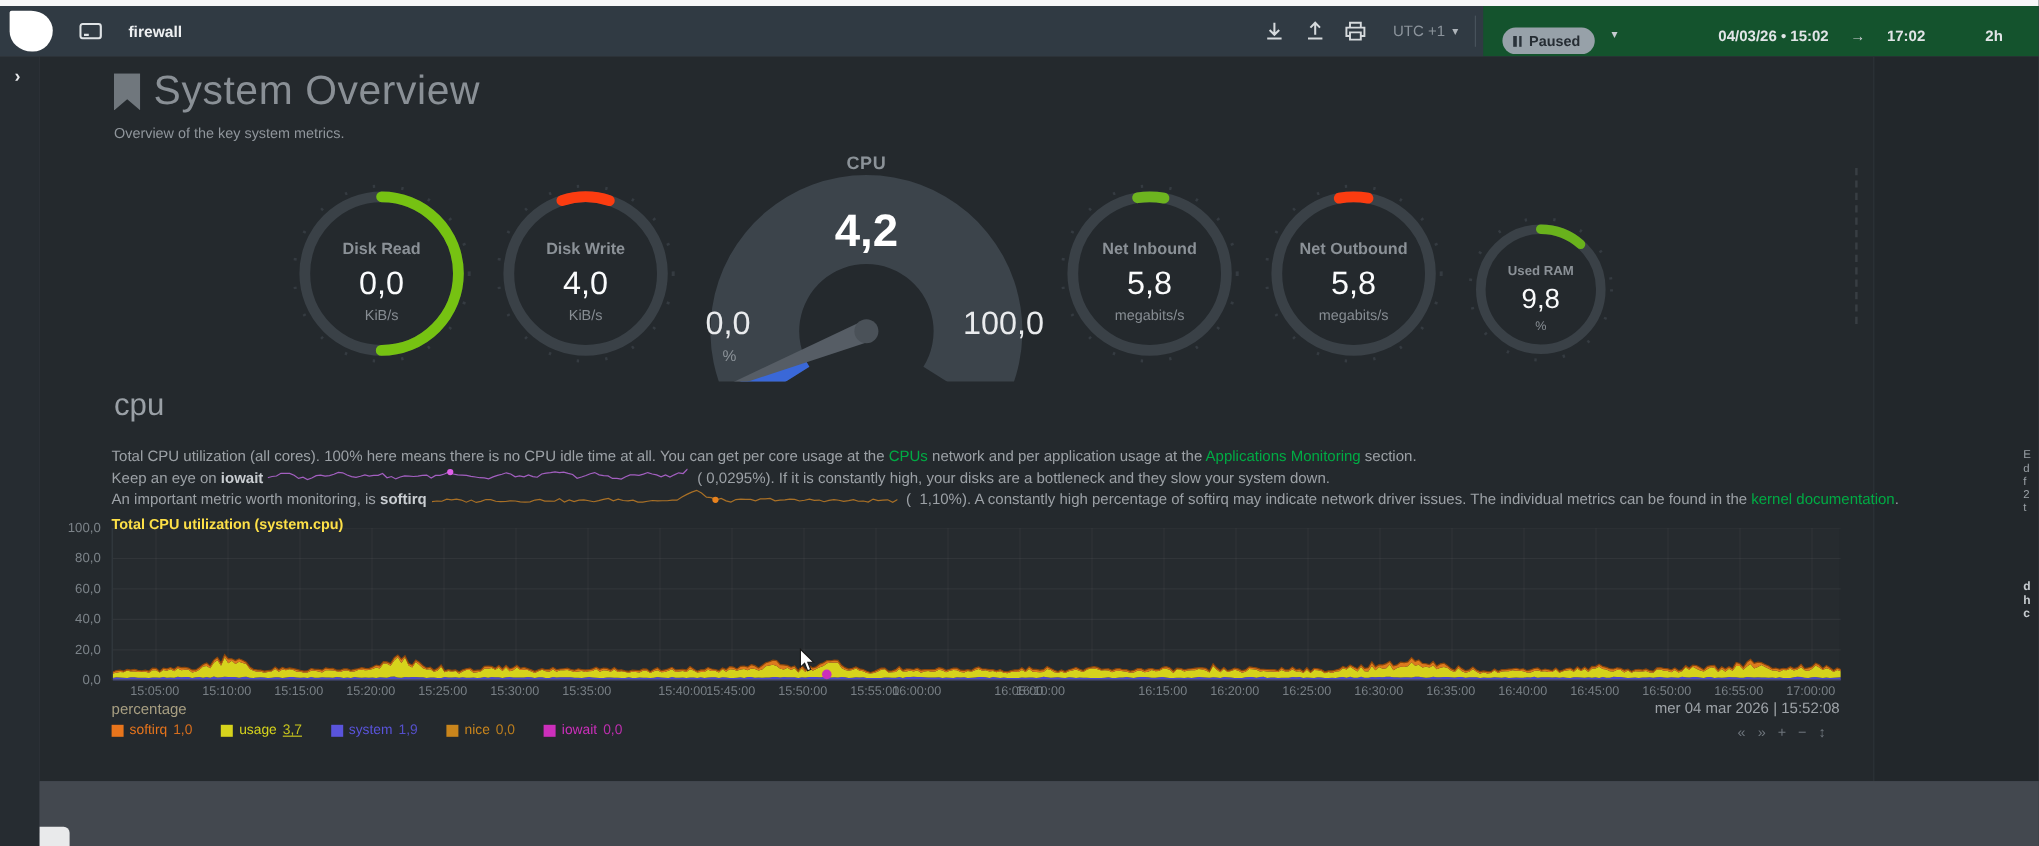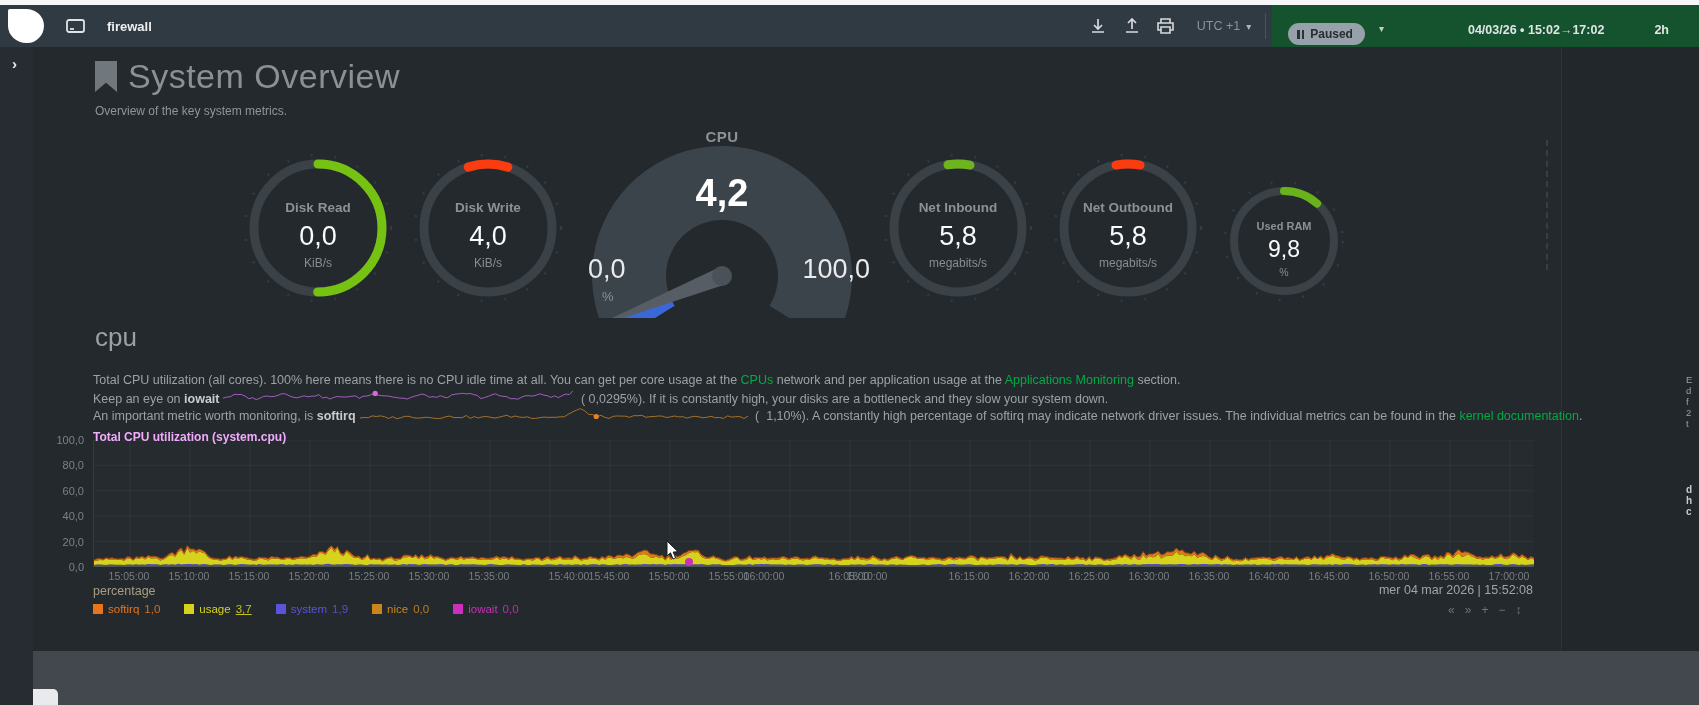--- a/index.html
+++ b/index.html
@@ -17,21 +17,21 @@
   .hbtn { width:34px; height:30px; display:flex; align-items:center; justify-content:center; cursor:pointer; }
   .tz { color:#8B939B; font-size:12.5px; margin:0 8px 0 14px; display:flex; align-items:center; gap:6px; }
   .tz .chev { font-size:10px; color:#AEB4BA; }
   .hdr-divider { width:1px; height:26px; background:#47525B; margin:0 6px; }
   .time-panel { background:#14532d; height:42px; display:flex; align-items:flex-start; padding:18px 20px 0 16px; gap:14px; }
   .pause-pill { background:#97A1A9; border-radius:12px; height:22px; display:flex; align-items:center; padding:0 12px 0 9px; gap:6px; cursor:pointer; }
   .pause-bars { display:flex; gap:2px; }
   .pause-bars i { display:block; width:2.5px; height:9px; background:#2A323A; }
   .pause-pill span { color:#252C33; font-size:12px; font-weight:bold; }
   .pill-chev { color:#C6CBD0; font-size:10px; margin-right:40px; cursor:pointer; }
-  .time-range { display:flex; align-items:center; gap:0; color:#E2E5E8; font-size:12.5px; font-weight:bold; margin-left:30px; }
+  .time-range { display:flex; align-items:center; gap:18px; color:#E2E5E8; font-size:12.5px; font-weight:bold; margin-left:30px; }
   .time-arrow { color:#C9CDD1; font-weight:normal; }
   .duration { color:#E2E5E8; font-size:12.5px; font-weight:bold; margin-left:36px; margin-right:10px; }
 
   
   .sidebar { left:0; top:47px; width:33px; height:658px; background:#262C31; }
   .sb-chev { color:#E8EAEC; font-size:15px; font-weight:bold; position:absolute; left:12px; top:8px; cursor:pointer; }
 
   
   .main { left:33px; top:47px; width:1528px; height:604px; background:#24292D; }
   .right-col { left:1561px; top:47px; width:138px; height:604px; background:#22272B; border-left:1px solid #2C3237; }
@@ -64,21 +64,21 @@
   .cpu-gauge .cunit { position:absolute; left:30px; top:163px; color:#8B9298; font-size:13px; }
 
   
   .sec-title { left:95px; top:322px; font-size:26px; color:#9AA0A6; }
   .paras { left:93px; top:372px; width:1400px; font-size:12.5px; color:#9CA1A6; }
   .paras .line { height:17px; line-height:17px; white-space:nowrap; }
   .paras b { color:#C9CDD1; }
   .glink { color:#00AB44; cursor:pointer; }
   .spark { display:inline-block; vertical-align:middle; margin:0 4px; }
 
-  .chart-title { left:93px; top:430px; font-size:12px; font-weight:bold; color:#f0abfc; }
+  .chart-title { left:93px; top:430px; font-size:12px; font-weight:bold; color:#fde047; }
   .chart-wrap { left:93px; top:440px; width:1440px; height:127px; background:rgba(255,255,255,0.012); border-left:1px solid #343B40; cursor:crosshair; }
   .y-ticks { left:46px; top:434px; width:42px; height:140px; }
   .y-ticks div { position:absolute; right:4px; font-size:11px; color:#7B8288; }
   .x-ticks { left:93px; top:570px; width:1440px; height:14px; }
   .x-ticks div { position:absolute; font-size:10.5px; color:#787F85; transform:translateX(-50%); }
 
   .legend-unit { left:93px; top:584px; font-size:12.5px; color:#A89F82; }
   .chart-date { left:1100px; top:583px; width:433px; text-align:right; font-size:12.5px; color:#9FA4A9; }
   .legend-items { left:93px; top:603px; display:flex; gap:24px; font-size:11.5px; }
   .legend-items .li { display:flex; align-items:center; gap:5px; cursor:pointer; }

